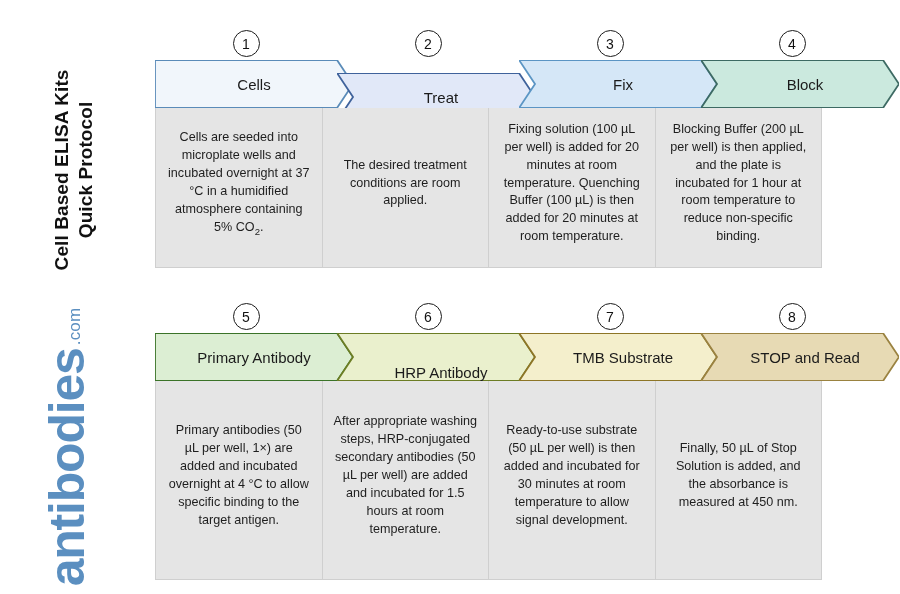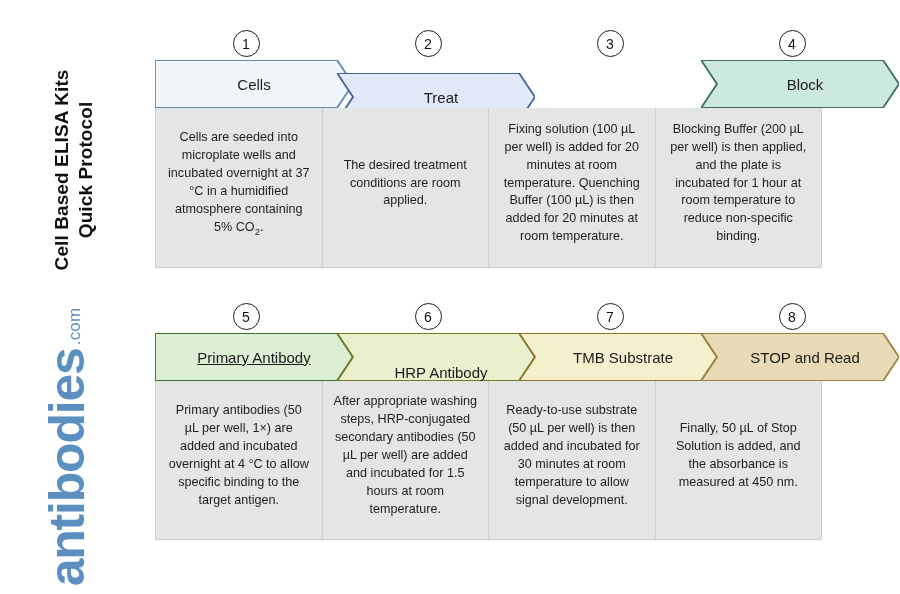--- a/index.html
+++ b/index.html
@@ -118,21 +118,21 @@
   .desc-grid {
     position: relative;
     width: 667px;
     display: flex;
     border: 1px solid #cfcfcf;
     border-top: none;
     box-sizing: border-box;
     background: #e5e5e5;
   }
   #grid-top    { height: 160px; }
-  #grid-bottom { height: 159px; }
+  #grid-bottom { height: 199px; }
 
   .desc-cell {
     flex: 1 1 0;
     box-sizing: border-box;
     border-right: 1px solid #cfcfcf;
     display: flex;
     align-items: center;
     justify-content: center;
     padding: 8px 11px 16px 11px;
   }
@@ -171,20 +171,26 @@
           <path d="M0,0 L182,0 L198,24 L182,48 L0,48 Z" fill="#f1f6fb" stroke="#5a8bb8" stroke-width="1.8" stroke-linejoin="miter"></path>
         </svg>
         <span class="chev-label">Cells</span>
       </div>
       <div class="chev" style="left: 182px; width: 198px; margin-top: 13px;">
         <svg width="198" height="48" viewBox="0 0 198 48" style="position: absolute; left: 0px; top: 0px;">
           <path d="M0,0 L182,0 L198,24 L182,48 L0,48 L16,24 Z" fill="#e1e8f8" stroke="#3f629b" stroke-width="1.8" stroke-linejoin="miter"></path>
         </svg>
         <span class="chev-label">Treat</span>
       </div>
+      <div class="chev" style="left: 364px; width: 198px;">
+        <svg width="198" height="48" viewBox="0 0 198 48" style="position: absolute; left: 0px; top: 0px;">
+          <path d="M0,0 L182,0 L198,24 L182,48 L0,48 L16,24 Z" fill="#d5e7f7" stroke="#5b95c4" stroke-width="1.8" stroke-linejoin="miter"></path>
+        </svg>
+        <span class="chev-label">Fix</span>
+      </div>
       <div class="chev" style="left: 546px; width: 198px;">
         <svg width="198" height="48" viewBox="0 0 198 48" style="position: absolute; left: 0px; top: 0px;">
           <path d="M0,0 L182,0 L198,24 L182,48 L0,48 L16,24 Z" fill="#cbe9de" stroke="#3d6a63" stroke-width="1.8" stroke-linejoin="miter"></path>
         </svg>
         <span class="chev-label">Block</span>
       </div>
     </div>
   <div class="desc-grid" id="grid-top">
       <div class="desc-cell">
         <div class="desc-text">Cells are seeded into microplate wells and incubated overnight at 37 °C in a humidified atmosphere containing 5% CO<sub>2</sub>.</div>
@@ -202,21 +208,21 @@
 </div>
 
 <div class="flow-row" id="row-bottom">
   <div class="badge-strip">
       <div class="step-badge" style="left: 77.5px;">5</div>
       <div class="step-badge" style="left: 259.5px;">6</div>
       <div class="step-badge" style="left: 441.5px;">7</div>
       <div class="step-badge" style="left: 623.5px;">8</div>
     </div>
   <div class="chevron-strip">
-      <div class="chev" style="left: 0px; width: 198px; padding-left: 0px; text-decoration: underline;">
+      <div class="chev" style="left: 0px; width: 198px; padding-left: 0px;">
         <svg width="198" height="48" viewBox="0 0 198 48" style="position: absolute; left: 0px; top: 0px;">
           <path d="M0,0 L182,0 L198,24 L182,48 L0,48 Z" fill="#dceed3" stroke="#3b7328" stroke-width="1.8" stroke-linejoin="miter"></path>
         </svg>
         <span class="chev-label">Primary Antibody</span>
       </div>
       <div class="chev" style="left: 182px; width: 198px; align-items: flex-end;">
         <svg width="198" height="48" viewBox="0 0 198 48" style="position: absolute; left: 0px; top: 0px;">
           <path d="M0,0 L182,0 L198,24 L182,48 L0,48 L16,24 Z" fill="#eaf0cd" stroke="#6c7d24" stroke-width="1.8" stroke-linejoin="miter"></path>
         </svg>
         <span class="chev-label">HRP Antibody</span>

